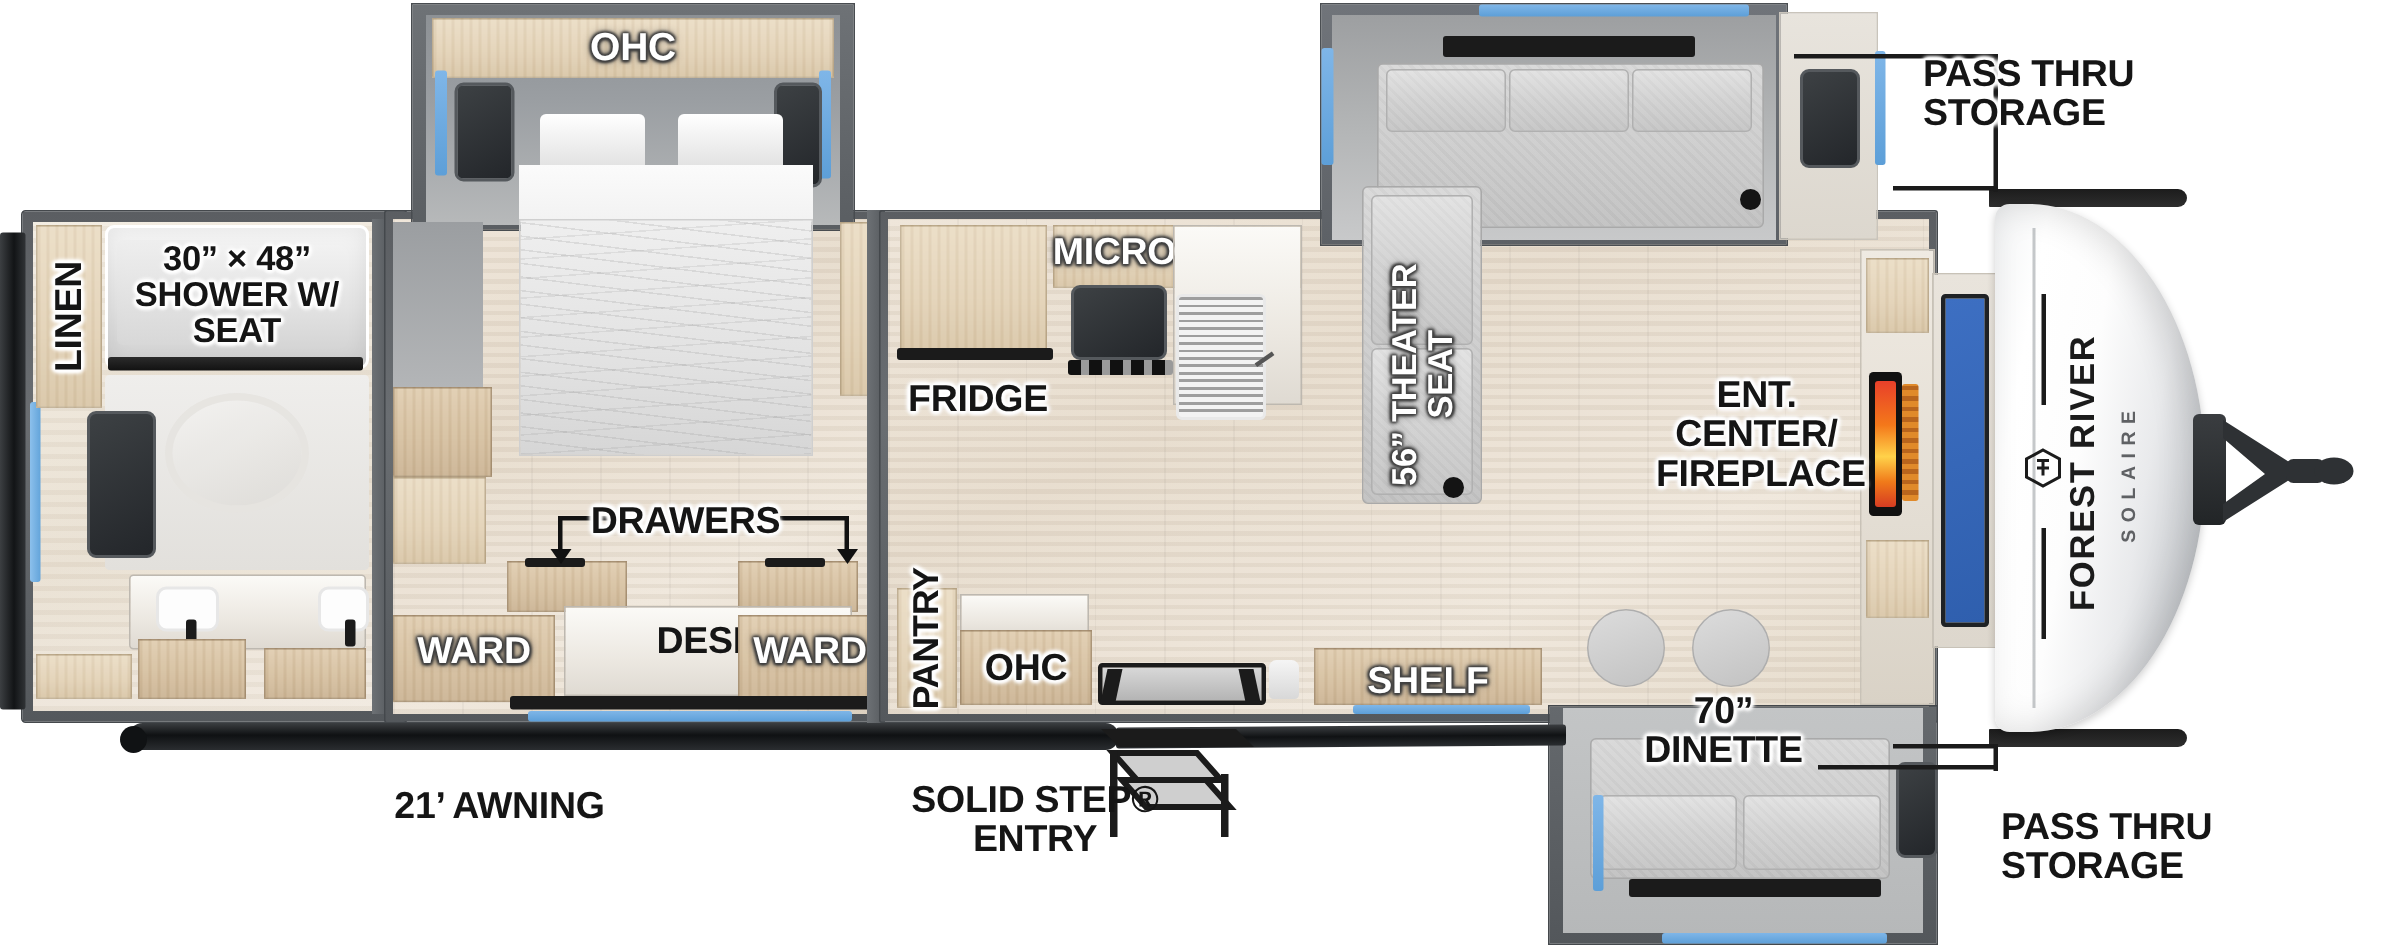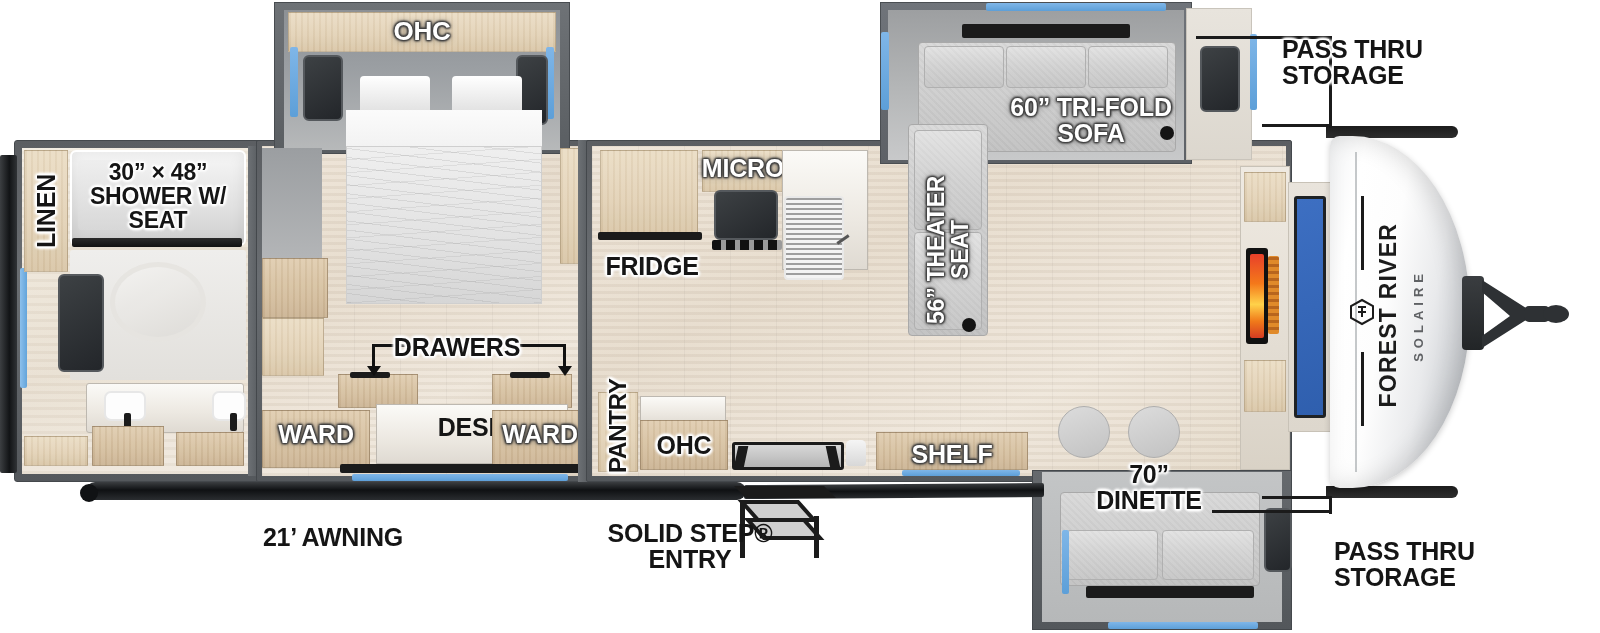--- a/index.html
+++ b/index.html
@@ -223,40 +223,41 @@
   <div class="abs" style="left:888px;top:10px;width:296px;height:150px;background:linear-gradient(180deg,#9d9fa1,#b3b5b6 50%,#c8c9ca);"></div>
   <div class="abs win" style="left:986px;top:3px;width:180px;height:8px;"></div>
   <div class="abs win" style="left:881px;top:32px;width:8px;height:78px;"></div>
   <div class="abs blk" style="left:962px;top:24px;width:168px;height:14px;"></div>
 
   <div class="abs fab" style="left:918px;top:42px;width:258px;height:110px;"></div>
   <div class="abs fab2" style="left:924px;top:46px;width:80px;height:42px;"></div>
   <div class="abs fab2" style="left:1006px;top:46px;width:80px;height:42px;"></div>
   <div class="abs fab2" style="left:1088px;top:46px;width:80px;height:42px;"></div>
   <div class="abs" style="left:1160px;top:126px;width:14px;height:14px;background:#141414;border-radius:50%;"></div>
-  <div class="lbl lbl-w" style="left:986px;top:94px;width:210px;font-size:25px;">60” TRI-FOLD
-SOFA</div>
 
   <div class="abs" style="left:1186px;top:8px;width:66px;height:152px;background:linear-gradient(180deg,#e8e4dd,#dcd7ce);border:1px solid #c9c4bb;box-sizing:border-box;"></div>
   <div class="abs darkglass" style="left:1200px;top:46px;width:40px;height:66px;"></div>
   <div class="abs win" style="left:1250px;top:34px;width:7px;height:76px;"></div>
 
   <div class="abs fab" style="left:908px;top:124px;width:80px;height:212px;"></div>
   <div class="abs fab2" style="left:914px;top:130px;width:68px;height:100px;"></div>
   <div class="abs fab2" style="left:914px;top:232px;width:68px;height:98px;"></div>
   <div class="abs" style="left:962px;top:318px;width:14px;height:14px;background:#141414;border-radius:50%;"></div>
   <div class="lbl lbl-w vert" style="left:908px;top:160px;width:80px;height:180px;font-size:23px;display:flex;align-items:center;justify-content:center;">56” THEATER
 SEAT</div>
 
   <div class="abs" style="left:1240px;top:166px;width:50px;height:304px;background:linear-gradient(180deg,#efeae2,#e3ddd3 60%,#d9d2c6);border:1px solid #c8c2b7;box-sizing:border-box;"></div>
   <div class="abs wood-lt" style="left:1244px;top:172px;width:42px;height:50px;"></div>
   <div class="abs" style="left:1246px;top:248px;width:22px;height:96px;background:#111;border-radius:3px;"></div>
   <div class="abs" style="left:1250px;top:254px;width:14px;height:84px;background:linear-gradient(180deg,#e8402a,#f4781a 35%,#ffd24a 60%,#f07a1a 80%,#d63c22);border-radius:2px;"></div>
   <div class="abs" style="left:1268px;top:256px;width:11px;height:78px;background:repeating-linear-gradient(0deg,#e08a2a 0 4px,#b8651d 4px 7px);border-radius:2px;"></div>
   <div class="abs wood-lt" style="left:1244px;top:360px;width:42px;height:52px;"></div>
+  <div class="lbl" style="left:1104px;top:250px;width:134px;font-size:25px;">ENT.
+CENTER/
+FIREPLACE</div>
 
   <div class="abs" style="left:1288px;top:182px;width:46px;height:250px;background:linear-gradient(180deg,#e9e4dc,#ddd7cd);border:1px solid #c8c2b7;box-sizing:border-box;"></div>
   <div class="abs" style="left:1294px;top:196px;width:32px;height:222px;background:linear-gradient(160deg,#3d6fc2,#2f5fae);border:3px solid #1f2225;border-radius:3px;box-sizing:border-box;"></div>
 
   <div class="abs" style="left:1032px;top:470px;width:260px;height:160px;background:linear-gradient(180deg,#65696d,#53575b);border:1px solid #44484c;box-sizing:border-box;"></div>
   <div class="abs" style="left:1042px;top:472px;width:240px;height:150px;background:linear-gradient(180deg,#c3c5c6,#b6b8b9);"></div>
   <div class="abs fab" style="left:1060px;top:492px;width:200px;height:94px;"></div>
   <div class="abs fab2" style="left:1066px;top:530px;width:92px;height:50px;"></div>
   <div class="abs fab2" style="left:1162px;top:530px;width:92px;height:50px;"></div>
   <div class="abs blk" style="left:1086px;top:586px;width:168px;height:12px;"></div>

